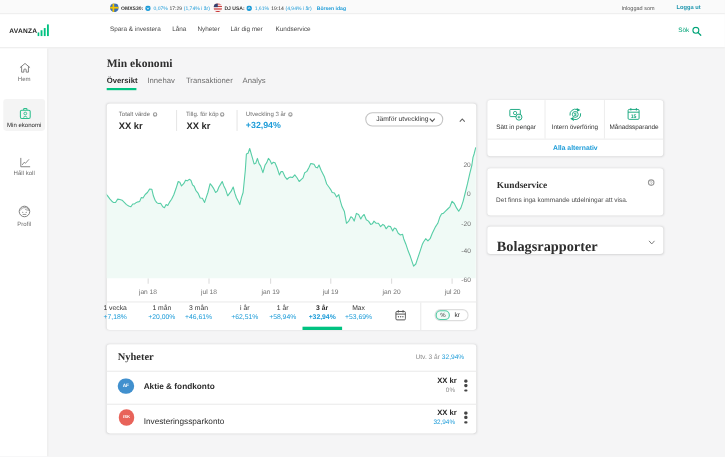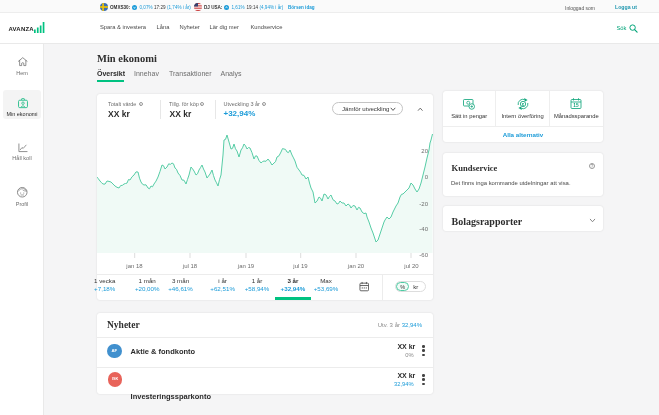--- a/index.html
+++ b/index.html
@@ -209,21 +209,21 @@
   <div class="abs" style="right:17.7px;top:30px;font-size:7px;font-weight:bold">XX kr</div>
   <div class="abs" style="right:19.3px;top:38.8px;font-size:5.8px;color:#8a8a8a">0%</div>
   <div class="abs" style="left:325px;top:32px;width:3px">
     <div style="width:2.6px;height:2.6px;border-radius:50%;background:#444;margin-bottom:1.8px"></div>
     <div style="width:2.6px;height:2.6px;border-radius:50%;background:#444;margin-bottom:1.8px"></div>
     <div style="width:2.6px;height:2.6px;border-radius:50%;background:#444"></div>
   </div>
   <div class="abs" style="left:0;top:53.6px;width:336px;height:1px;background:#ececec"></div>
 
   <div class="abs" style="left:10.9px;top:59.3px;width:14.4px;height:14.4px;border-radius:50%;background:#e8635a;color:#fff;font-size:3.8px;font-weight:bold;text-align:center;line-height:14.4px">ISK</div>
-  <div class="abs" style="left:33.6px;top:79px;font-size:7.5px;font-weight:bold;color:#2b2b2b">Investeringssparkonto</div>
+  <div class="abs" style="left:33.6px;top:65px;font-size:7.5px;font-weight:normal;color:#2b2b2b">Investeringssparkonto</div>
   <div class="abs" style="right:17.7px;top:58.8px;font-size:7px;font-weight:bold">XX kr</div>
   <div class="abs" style="right:19.3px;top:67.7px;font-size:5.8px;color:#1b9bd8">32,94%</div>
   <div class="abs" style="left:325px;top:61px;width:3px">
     <div style="width:2.6px;height:2.6px;border-radius:50%;background:#444;margin-bottom:1.8px"></div>
     <div style="width:2.6px;height:2.6px;border-radius:50%;background:#444;margin-bottom:1.8px"></div>
     <div style="width:2.6px;height:2.6px;border-radius:50%;background:#444"></div>
   </div>
 </div>
 
 <div class="card" style="left:443px;top:91px;width:160px;height:51px">
@@ -261,17 +261,17 @@
   <div class="abs" style="left:0;top:39.5px;width:160px;text-align:center;font-size:6.2px;font-weight:bold;color:#1b9bd8">Alla alternativ</div>
 </div>
 
 <div class="card" style="left:443px;top:153px;width:160px;height:43px">
   <div class="abs serif" style="left:8.6px;top:10px;font-size:8.5px">Kundservice</div>
   <div class="abs" style="left:146px;top:10px;width:6px;height:6px;border:0.8px solid #999;border-radius:50%;color:#888;font-size:4.5px;text-align:center;line-height:5.5px">?</div>
   <div class="abs" style="left:8px;top:27px;font-size:5.9px;color:#4a4a4a">Det finns inga kommande utdelningar att visa.</div>
 </div>
 
 <div class="card" style="left:443px;top:206px;width:160px;height:25px">
-  <div class="abs serif" style="left:8.6px;top:10px;font-size:10px">Bolagsrapporter</div>
+  <div class="abs serif" style="left:8.6px;top:10px;font-size:13px">Bolagsrapporter</div>
   <svg class="abs" style="left:146px;top:12px" width="7" height="5" viewBox="0 0 10 8">
       <path d="M1 1.5 L5 6 L9 1.5" fill="none" stroke="#777" stroke-width="1.4"></path>
     </svg>
 </div>
 
 </body></html>

